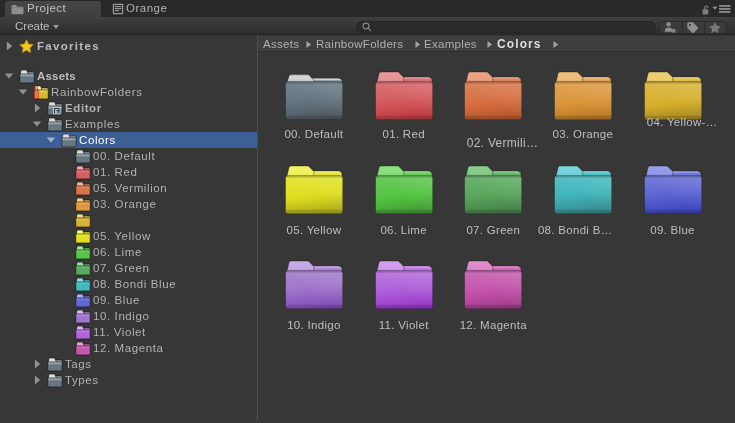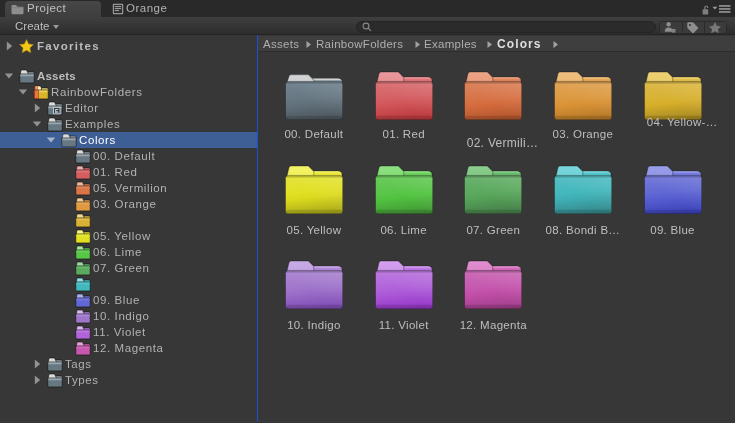--- a/index.html
+++ b/index.html
@@ -143,21 +143,21 @@
 <path d="M8.6 3.0 L13.9 3.0 Q15.2 3.0 15.2 4.3 L15.2 6.6 L8 6.6 Z" fill="#9AA6AF" stroke="rgba(0,0,0,0.5)" stroke-width="1"></path>
 <path d="M1.0 6.4 L1.9 1.8 Q2.05 1 2.9 1 L6.7 1 Q7.4 1 7.7 1.6 L9.4 4.8 L9.4 6.4 Z" fill="#DADBDC" stroke="rgba(0,0,0,0.5)" stroke-width="1"></path>
 <rect x="0.8" y="4.9" width="14.4" height="9.0" rx="1" fill="#677883"></rect>
 <path d="M0.8 5.9 Q0.8 4.9 1.8 4.9 L14.2 4.9 Q15.2 4.9 15.2 5.9 L15.2 7.2 L0.8 7.2 Z" fill="#9AA6AF"></path>
 <rect x="0.8" y="4.9" width="14.4" height="9.0" rx="1" fill="none" stroke="rgba(0,0,0,0.5)" stroke-width="1"></rect>
 <rect x="6.2" y="6.0" width="7.2" height="7.2" rx="0.8" fill="#DDE0E2"></rect>
         <rect x="7.0" y="6.8" width="5.6" height="5.6" fill="#2C3A46"></rect>
         <text x="9.8" y="11.5" font-size="5.4" font-weight="bold" fill="#F2F2F2" text-anchor="middle" font-family="Liberation Sans">E</text>
 </svg>
     </div>
-<div style="position:absolute;left:65px;top:100px;height:16px;line-height:16px;font-size:11.5px;font-weight:normal;color:#B2B2B2;letter-spacing:0.6px;white-space:nowrap">Editor</div>
+<div style="position:absolute;left:65px;top:100px;height:16px;line-height:16px;font-size:11.5px;font-weight:bold;color:#B2B2B2;letter-spacing:0.6px;white-space:nowrap">Editor</div>
 <div style="position:absolute;left:31px;top:118px;width:12px;height:12px">
       <svg width="12" height="12" viewBox="0 0 12 12">
         <path d="M1.8 3.4 L10.2 3.4 L6 8.6 Z" fill="#929292"></path>
       </svg>
     </div>
 <div style="position:absolute;left:47px;top:117px;width:16px;height:15px">
       <svg width="16" height="15" viewBox="0 0 16 15">
 <path d="M8.6 3.0 L13.9 3.0 Q15.2 3.0 15.2 4.3 L15.2 6.6 L8 6.6 Z" fill="#9AA6AF" stroke="rgba(0,0,0,0.5)" stroke-width="1"></path>
 <path d="M1.0 6.4 L1.9 1.8 Q2.05 1 2.9 1 L6.7 1 Q7.4 1 7.7 1.6 L9.4 4.8 L9.4 6.4 Z" fill="#DADBDC" stroke="rgba(0,0,0,0.5)" stroke-width="1"></path>
 <rect x="0.8" y="4.9" width="14.4" height="9.0" rx="1" fill="#677883"></rect>
@@ -274,20 +274,21 @@
 <div style="position:absolute;left:75px;top:277px;width:16px;height:15px">
       <svg width="16" height="15" viewBox="0 0 16 15">
 <path d="M8.6 3.0 L13.9 3.0 Q15.2 3.0 15.2 4.3 L15.2 6.6 L8 6.6 Z" fill="#54C6CB" stroke="rgba(0,0,0,0.5)" stroke-width="1"></path>
 <path d="M1.0 6.4 L1.9 1.8 Q2.05 1 2.9 1 L6.7 1 Q7.4 1 7.7 1.6 L9.4 4.8 L9.4 6.4 Z" fill="#91DCE0" stroke="rgba(0,0,0,0.5)" stroke-width="1"></path>
 <rect x="0.8" y="4.9" width="14.4" height="9.0" rx="1" fill="#43B8BD"></rect>
 <path d="M0.8 5.9 Q0.8 4.9 1.8 4.9 L14.2 4.9 Q15.2 4.9 15.2 5.9 L15.2 7.2 L0.8 7.2 Z" fill="#54C6CB"></path>
 <rect x="0.8" y="4.9" width="14.4" height="9.0" rx="1" fill="none" stroke="rgba(0,0,0,0.5)" stroke-width="1"></rect>
 
 </svg>
     </div>
+<div style="position:absolute;left:93px;top:276px;height:16px;line-height:16px;font-size:11.5px;font-weight:normal;color:#B2B2B2;letter-spacing:0.6px;white-space:nowrap">08. Bondi Blue</div>
 <div style="position:absolute;left:75px;top:293px;width:16px;height:15px">
       <svg width="16" height="15" viewBox="0 0 16 15">
 <path d="M8.6 3.0 L13.9 3.0 Q15.2 3.0 15.2 4.3 L15.2 6.6 L8 6.6 Z" fill="#757BDE" stroke="rgba(0,0,0,0.5)" stroke-width="1"></path>
 <path d="M1.0 6.4 L1.9 1.8 Q2.05 1 2.9 1 L6.7 1 Q7.4 1 7.7 1.6 L9.4 4.8 L9.4 6.4 Z" fill="#ABAFED" stroke="rgba(0,0,0,0.5)" stroke-width="1"></path>
 <rect x="0.8" y="4.9" width="14.4" height="9.0" rx="1" fill="#6168D3"></rect>
 <path d="M0.8 5.9 Q0.8 4.9 1.8 4.9 L14.2 4.9 Q15.2 4.9 15.2 5.9 L15.2 7.2 L0.8 7.2 Z" fill="#757BDE"></path>
 <rect x="0.8" y="4.9" width="14.4" height="9.0" rx="1" fill="none" stroke="rgba(0,0,0,0.5)" stroke-width="1"></rect>
 
 </svg>
     </div>
@@ -638,21 +639,21 @@
 <path d="M25 6.3 L52.6 6.3 Q57 6.3 57 10.0 L57 14 L22 14 Z" fill="#54C6CB" stroke="rgba(0,0,0,0.32)" stroke-width="1.1"></path>
 <path d="M25.5 6.3 L52.6 6.3 Q57 6.3 57 10.0 L57 7.699999999999999 L25.5 7.699999999999999 Z" fill="#78D5D9"></path>
 <path d="M1.5 13 L3.9 2.8 Q4.3 1.0 6.0 1.0 L22.6 1.0 Q24.0 1.0 24.7 2.2 L28.8 6.3 L28.8 13 Z" fill="url(#g_bondit)" stroke="rgba(0,0,0,0.32)" stroke-width="1.1"></path>
 <rect x="0.5" y="10.4" width="57.2" height="38.3" rx="2.8" fill="url(#g_bondi)"></rect>
 <rect x="0.5" y="10.4" width="57.2" height="38.3" rx="2.8" fill="url(#g_bondis)"></rect>
 <rect x="0.5" y="10.4" width="57.2" height="38.3" rx="2.8" fill="none" stroke="rgba(0,0,0,0.28)" stroke-width="1"></rect>
 <path d="M0.5 13.2 Q0.5 10.4 3.3 10.4 L54.9 10.4 Q57.7 10.4 57.7 13.2 L57.7 12.6 L0.5 12.6 Z" fill="rgba(0,0,0,0.22)"></path>
 <rect x="1.0" y="44.8" width="56.2" height="3.8" rx="1.9" fill="rgba(0,0,0,0.14)"></rect>
 </svg>
     </div>
-<div style="position:absolute;left:537.9px;top:224px;width:90px;text-align:center;font-size:11.5px;color:#BEBEBE;letter-spacing:0.3px;white-space:nowrap;overflow:hidden">08. Bondi B…</div>
+<div style="position:absolute;left:537.9px;top:224px;width:90px;font-size:11.5px;color:#BEBEBE;letter-spacing:0.3px;white-space:nowrap;overflow:hidden">08. Bondi B…</div>
 <div style="position:absolute;left:643.5px;top:165px;width:58px;height:49px">
       <svg width="58" height="49" viewBox="0 0 58 49">
 <defs>
           <linearGradient id="g_blue" x1="0.58" y1="1.02" x2="0.40" y2="-0.02">
 <stop offset="0" stop-color="#3A41B8"></stop>
 <stop offset="0.44" stop-color="#575ED0"></stop>
 <stop offset="0.58" stop-color="#6168D3"></stop>
 <stop offset="1" stop-color="#7379D8"></stop>
 </linearGradient>
 <linearGradient id="g_blues" x1="1" y1="0" x2="0.45" y2="0.55">

